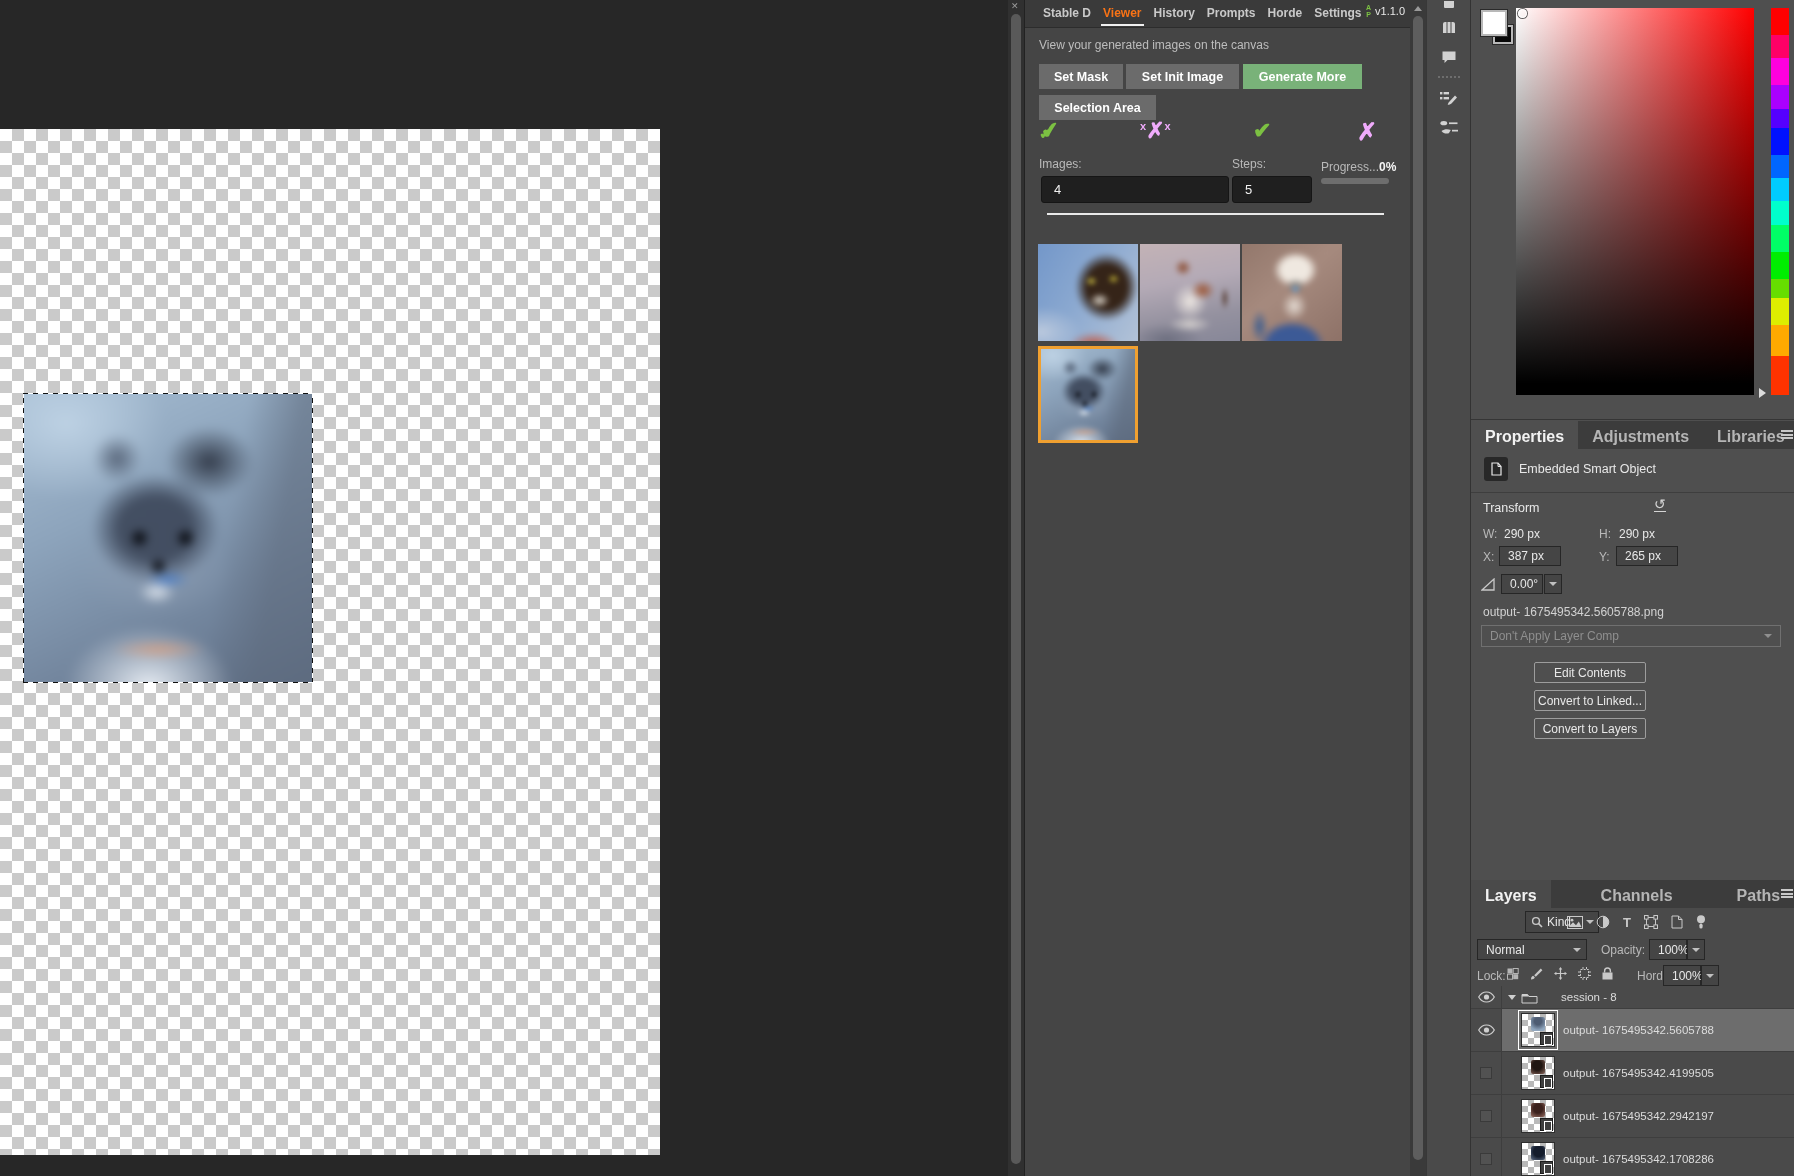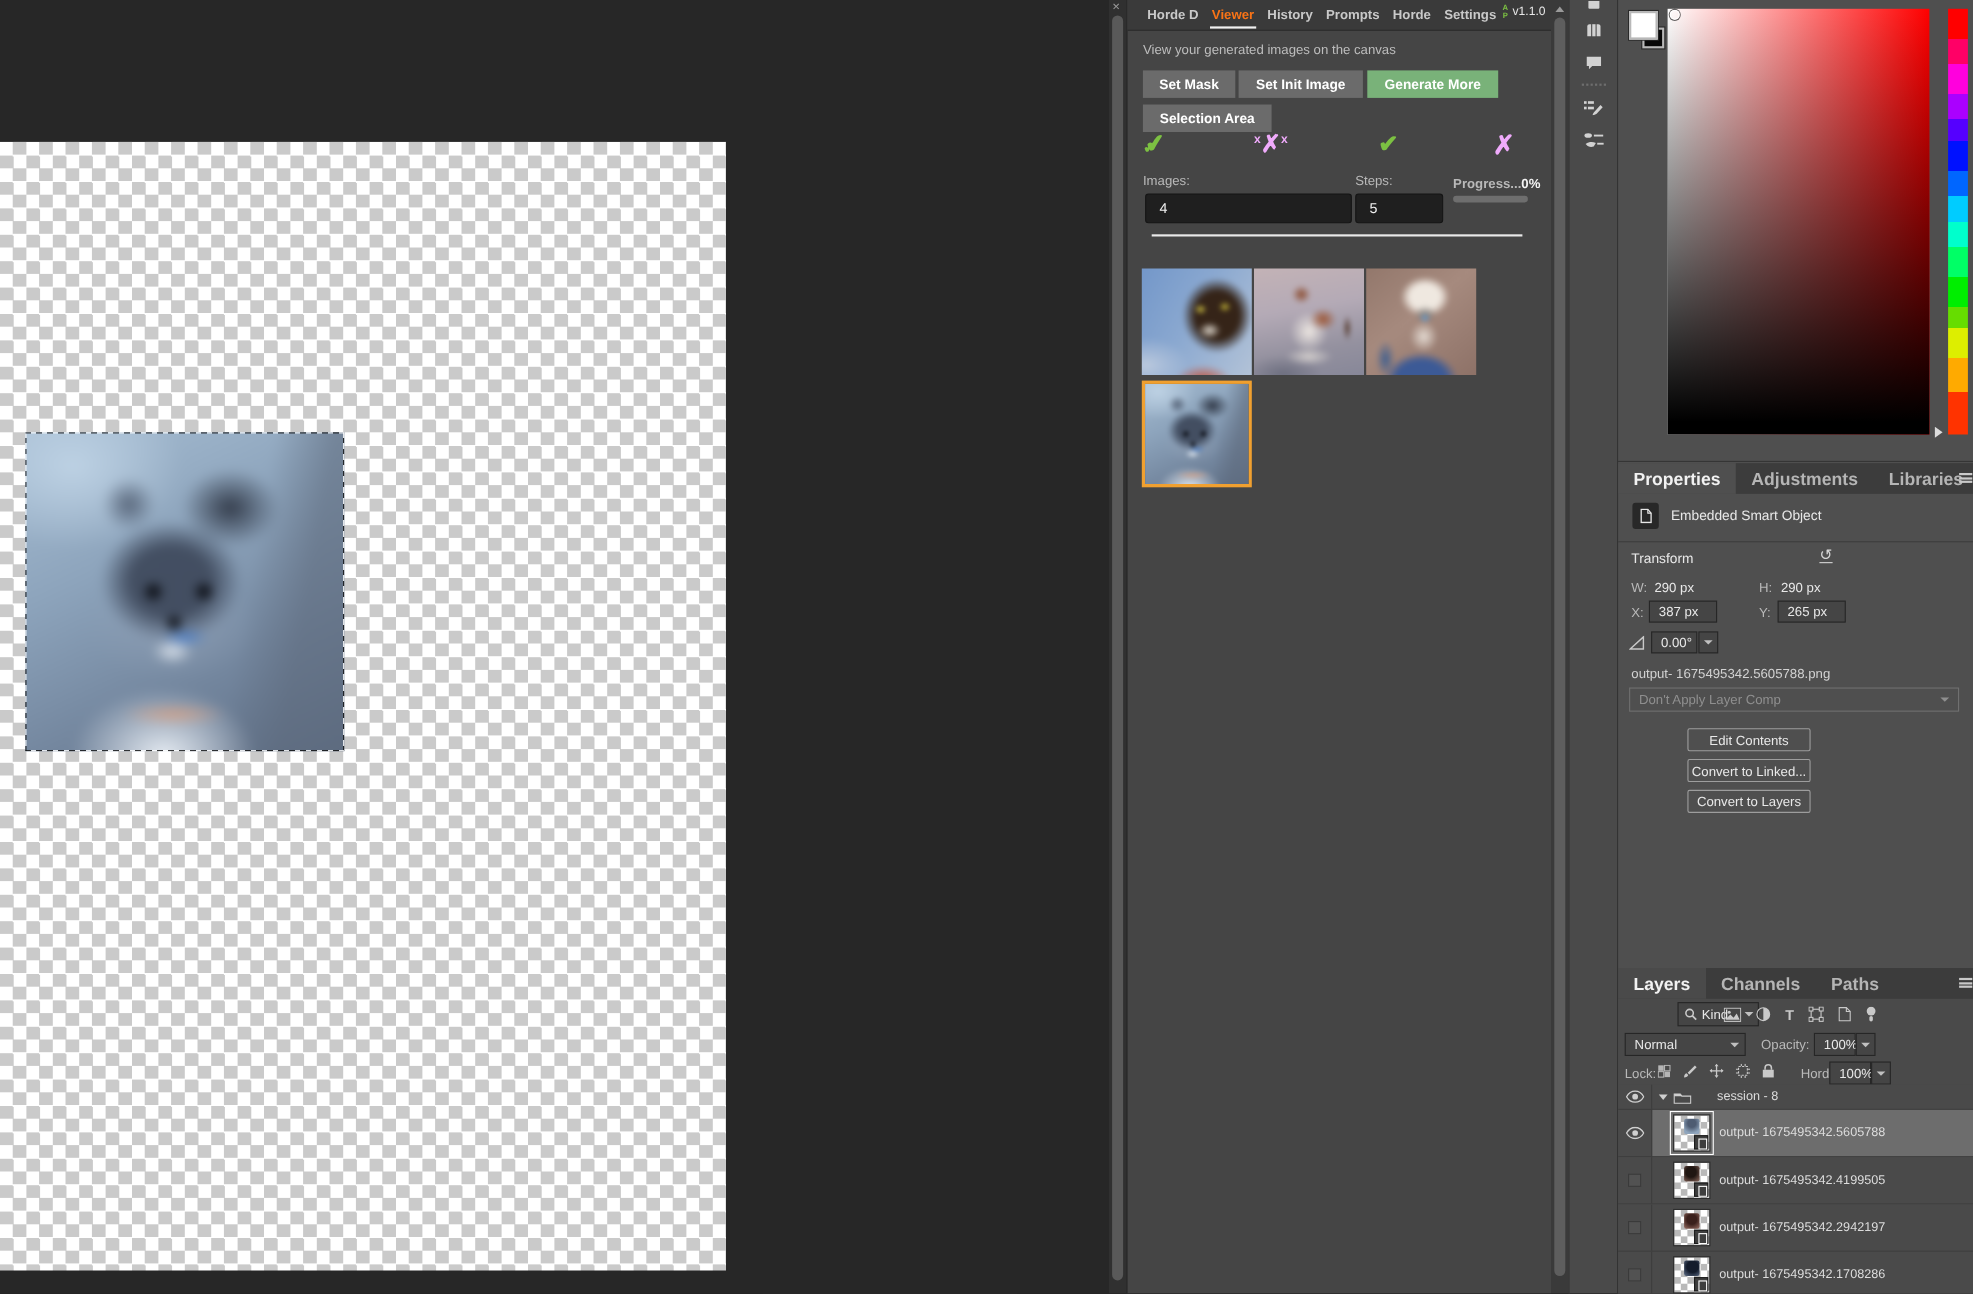--- a/index.html
+++ b/index.html
@@ -184,21 +184,21 @@
     </div>
   </div>
 
   <div class="abs vscroll" style="left:1008px;">
     <span class="glyph-x">✕</span>
     <div class="thumb" style="top:14px; height:1150px;"></div>
   </div>
 
   <div class="abs plugin">
     <div class="ptabs">
-      <span class="ptab">Horde D</span>
+      <span class="ptab">Stable D</span>
       <span class="ptab active">Viewer</span>
       <span class="ptab">History</span>
       <span class="ptab">Prompts</span>
       <span class="ptab">Horde</span>
       <span class="ptab">Settings</span>
       <span class="ver">
         <span class="ver-badge">
           <span>A</span><br>
           <span>P</span>
         </span>
@@ -213,21 +213,21 @@
     <button class="pbtn green" style="left:218px; top:64px; width:119px;">Generate More</button>
     <button class="pbtn" style="left:14px; top:95px; width:117px;">Selection Area</button>
 
     <span class="pmark chk" style="left:14px; top:118px; transform:rotate(-8deg);"><small>✔</small>✔</span>
     <span class="pmark crs" style="left:115px; top:118px;"><sup>x</sup>✗<sup>x</sup></span>
     <span class="pmark chk" style="left:228px; top:118px;">✔</span>
     <span class="pmark crs" style="left:332px; top:118px; font-size:24px;">✗</span>
 
     <span class="plabel" style="left:14px; top:157px;">Images:</span>
     <span class="plabel" style="left:207px; top:157px;">Steps:</span>
-    <span class="plabel" style="left:296px; top:160px;font-weight:bold;"><span>Progress...</span><b style="color:#f4f4f4;">0%</b></span>
+    <span class="plabel" style="left:296px; top:160px;"><span>Progress...</span><b style="color:#f4f4f4;">0%</b></span>
 
     <div class="pinput" style="left:16px; top:176px; width:188px;">4</div>
     <div class="pinput" style="left:207px; top:176px; width:80px;">5</div>
     <div class="pprog" style="left:296px; top:178px; width:68px;"></div>
 
     <div class="pdivider" style="left:22px; top:213px; width:337px;"></div>
 
     <div class="pthumb" style="left:13px; top:244px;">
       <div class="art art1"></div>
       </div>
@@ -339,21 +339,21 @@
         <span>Don't Apply Layer Comp</span>
         <span class="chev" style="margin-left:auto; border-top-color:#8f8f8f;"></span>
       </div>
 
       <button class="outline-btn" style="top:241px;">Edit Contents</button>
       <button class="outline-btn" style="top:269px;">Convert to Linked...</button>
       <button class="outline-btn" style="top:297px;">Convert to Layers</button>
     </div>
 
     <div class="abs" style="left:0; top:880px; width:324px; height:296px; background:#4a4a4a;">
-      <div class="panel-tabs" style="top:0; background:#3c3c3c;">
+      <div class="panel-tabs" style="top:0; background:#3c3c3c;gap:36px;">
         <span class="panel-tab active" style="background:#4a4a4a;">Layers</span>
         <span class="panel-tab">Channels</span>
         <span class="panel-tab">Paths</span>
         <span class="menu-ic"></span>
       </div>
 
       <div class="pbox" style="left:6px; top:31px; width:74px; height:22px; gap:4px; padding-left:5px;margin-left:48px;">
         <svg width="12" height="12">
             <circle cx="5" cy="5" r="3.4" fill="none" stroke="#c9c9c9" stroke-width="1.4"></circle>
             <path d="M7.6 7.6 11 11" stroke="#c9c9c9" stroke-width="1.6"></path>

